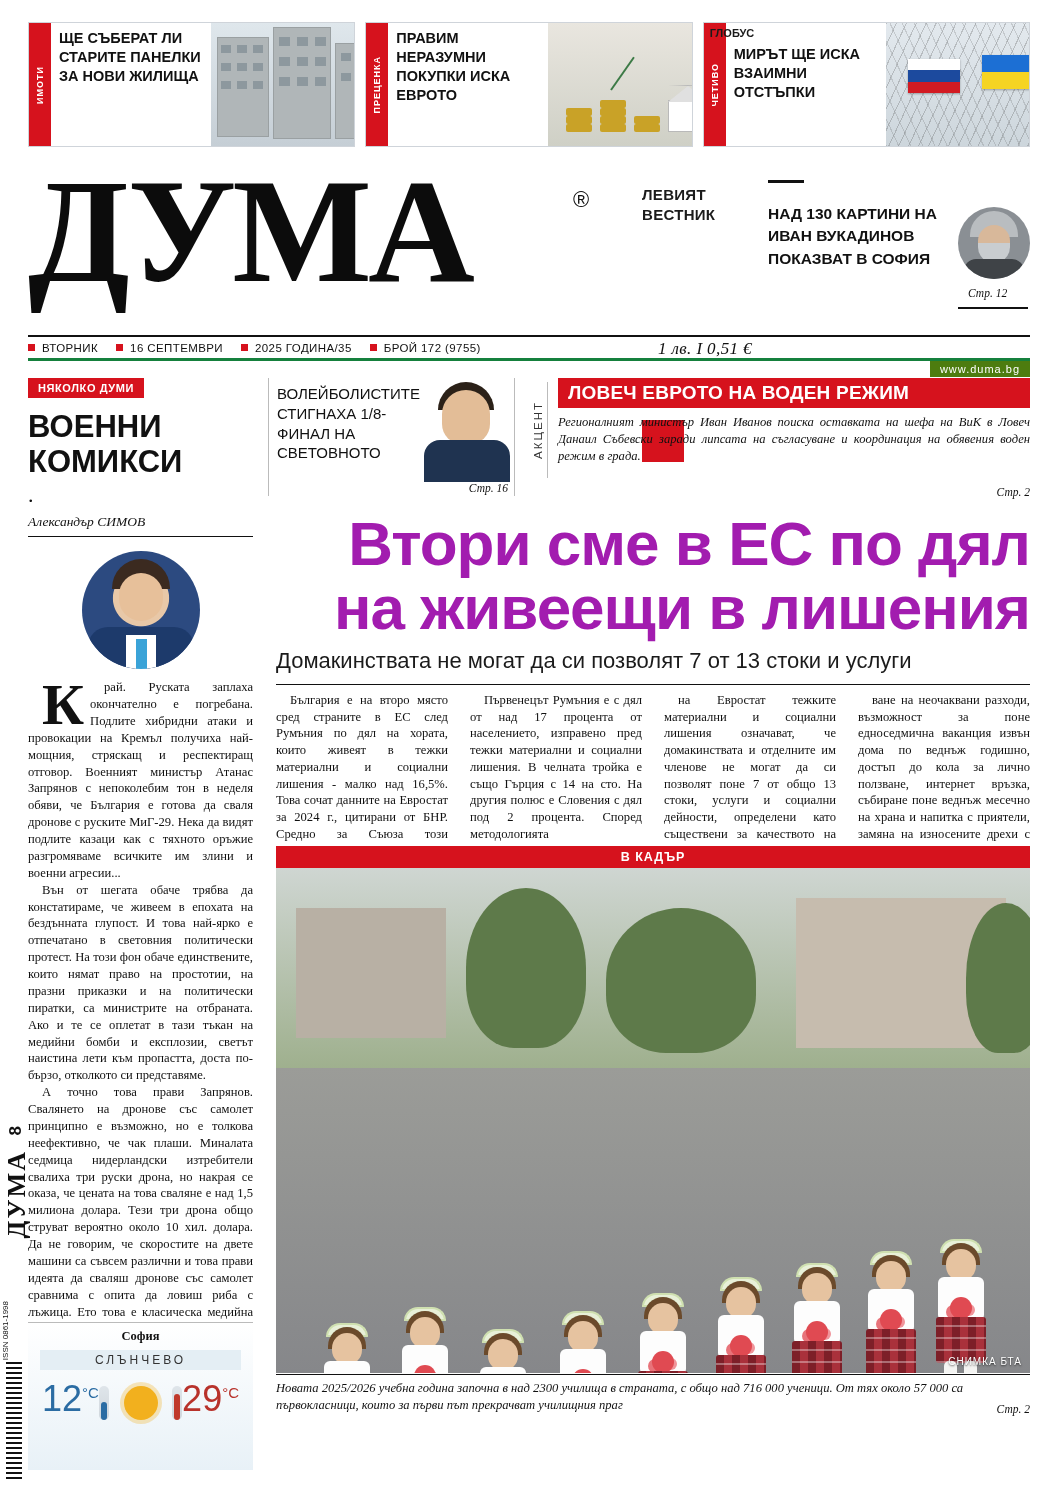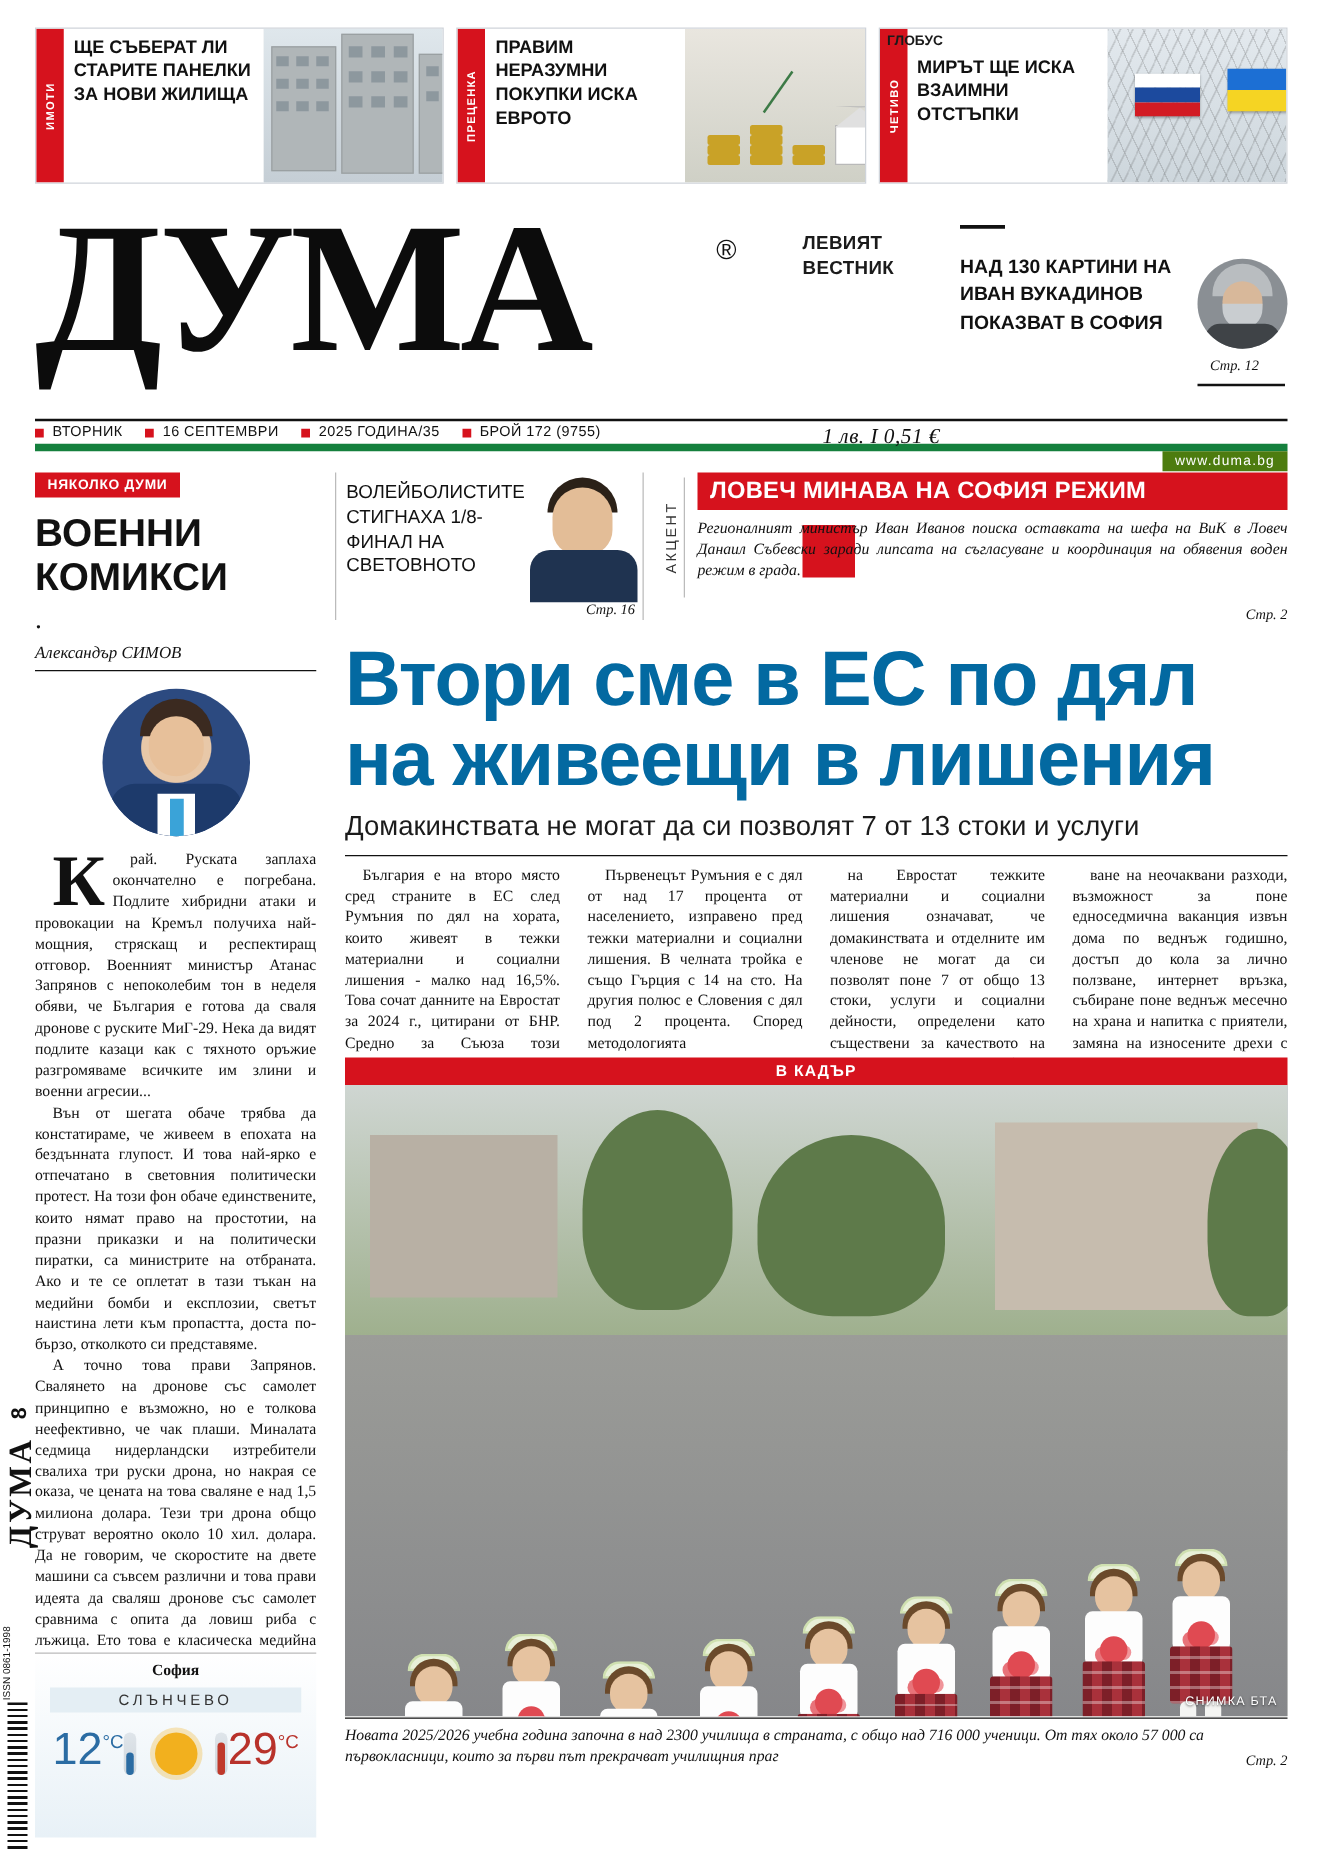--- a/index.html
+++ b/index.html
@@ -86,21 +86,21 @@
   .painter-photo .hair { position:absolute; left:12px; top:4px; width:48px; height:26px; background:#b9bdc0; border-radius:24px 24px 0 0;}
   .painter-photo .face { position:absolute; left:20px; top:18px; width:32px; height:34px; background:#d8b89a; border-radius:16px;}
   .painter-photo .beard { position:absolute; left:20px; top:36px; width:32px; height:20px; background:#c9cdd0; border-radius:0 0 16px 16px;}
   .painter-photo .body { position:absolute; left:6px; bottom:-6px; width:60px; height:26px; background:#3f4347; border-radius:12px 12px 0 0;}
   .painting-page { position:absolute; left:940px; top:122px; font-style:italic; font-size:11.5px; }
   .painting-rule { position:absolute; left:930px; top:142px; width:70px; height:2px; background:#111; }
 
   
   .infobar {
     position:absolute; top:335px; left:28px; width:1002px; height:26px;
-    border-top:2px solid #111; border-bottom:6px solid #15803d;
+    border-top:2px solid #111; border-bottom:3px solid #15803d;
     display:flex; align-items:center;
     font-family:"Liberation Sans", serif; font-size:11.5px; letter-spacing:.4px;
   }
   .infobar .item { display:flex; align-items:center; margin-right:18px; }
   .bullet { width:7px; height:7px; background:#d6121d; margin-right:7px; display:inline-block;}
   .price {
     position:absolute; right:278px; top:2px; font-family:"Liberation Serif", serif;
     font-style:italic; font-size:17px;
   }
   .site {
@@ -223,21 +223,21 @@
   .akcent-body {
     position:absolute; left:30px; top:36px; right:0;
     font-style:italic; font-size:12.6px; line-height:1.36; text-align:justify;
   }
   .akcent-page { position:absolute; right:0; bottom:-2px; font-style:italic; font-size:11.5px;}
 
   
   .main-head {
     position:absolute; left:276px; top:512px; width:754px;
     font-family:"Liberation Sans", sans-serif; font-weight:bold;
-    font-size:62px; line-height:1.03; letter-spacing:-1px; color:#0369a1;
+    font-size:62px; line-height:1.03; letter-spacing:-1px; color:#a21caf;text-align:right;
   }
   .main-sub {
     position:absolute; left:276px; top:648px; width:754px;
     font-family:"Liberation Sans", sans-serif; font-size:22px; color:#1b1b1b;
     border-bottom:1px solid #111; padding-bottom:10px;
   }
 
   
   .art-cols {
     position:absolute; left:276px; top:692px; width:754px; height:148px;
@@ -457,21 +457,21 @@
         <div class="head"></div>
         <div class="torso"></div>
     </div>
     <div class="volley-page">Стр. 16</div>
   </div>
 
   <div class="akcent">
     <div class="akcent-label">
         <span>АКЦЕНТ</span>
       </div>
-    <div class="akcent-head">ЛОВЕЧ МИНАВА НА СОФИЯ РЕЖИМ</div>
+    <div class="akcent-head">ЛОВЕЧ ЕВРОТО НА ВОДЕН РЕЖИМ</div>
     <div class="akcent-body">Регионалният министър Иван Иванов поиска оставката на шефа на ВиК в Ловеч Данаил Събевски заради липсата на съгласуване и координация на обявения воден режим в града.</div>
     <div class="akcent-page">Стр. 2</div>
   </div>
 
   <div class="main-head">Втори сме в ЕС по дял на живеещи в лишения</div>
   <div class="main-sub">Домакинствата не могат да си позволят 7 от 13 стоки и услуги</div>
 
   <div class="art-cols">
     <div class="art-col">
         <p>България е на второ място сред страните в ЕС след Румъния по дял на хората, които живеят в тежки материални и социални лишения - малко над 16,5%. Това сочат данните на Евростат за 2024 г., цитирани от БНР. Средно за Съюза този показател е 6,5 на сто.</p>

